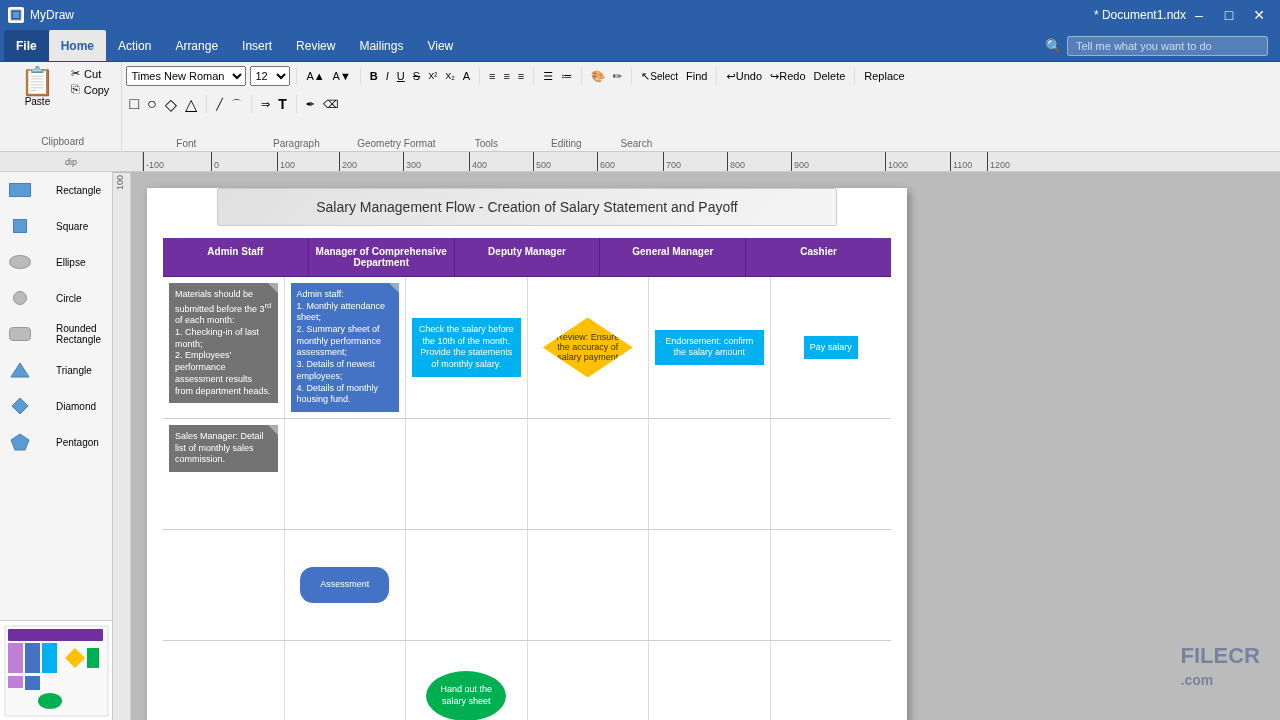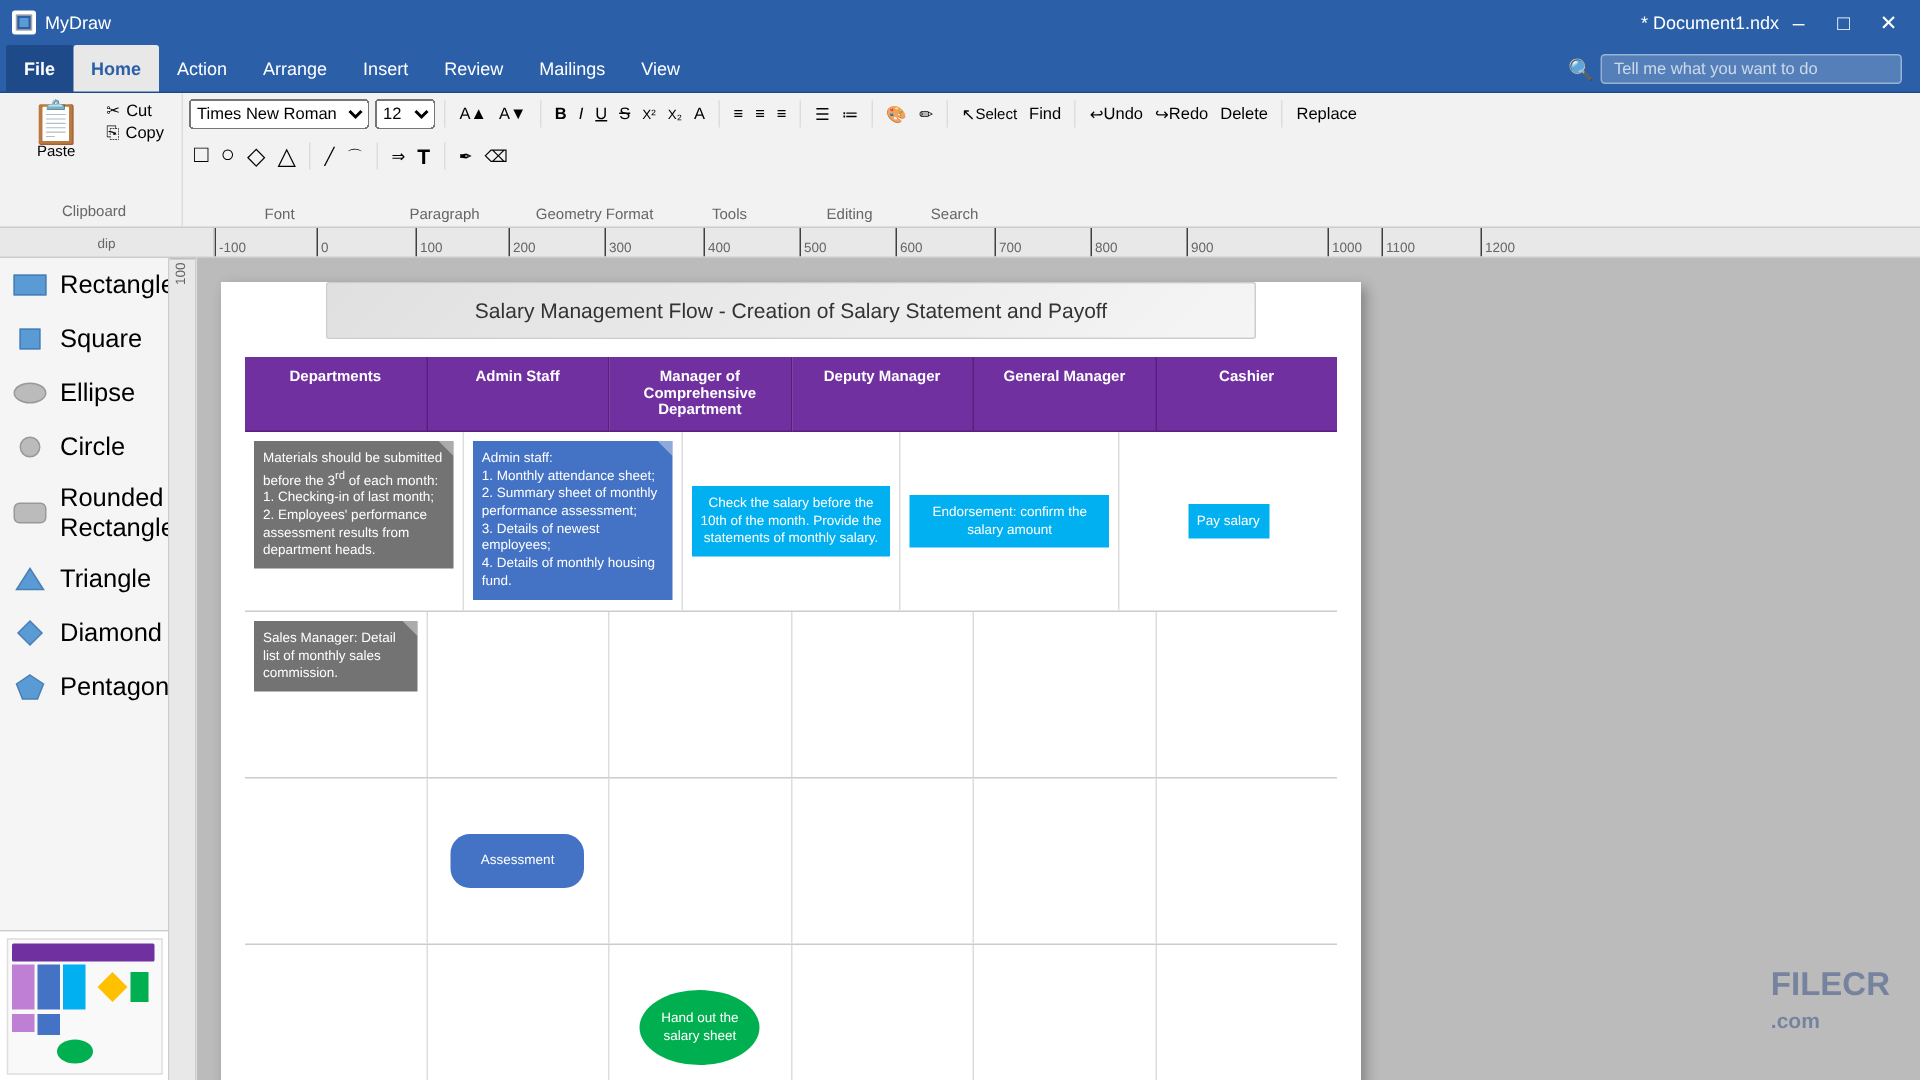--- a/index.html
+++ b/index.html
@@ -74,23 +74,23 @@
       background: #f5f5f5;
       border-right: 1px solid #ccc;
       display: flex;
       flex-direction: column;
       overflow: hidden;
     }
     .shape-item {
       display: flex;
       align-items: center;
       padding: 6px 8px;
-      gap: 8px;
+      gap: 24px;
       cursor: pointer;
-      font-size: 17px;
+      font-size: 10px;
     }
     .shape-icon { width: 24px; height: 24px; flex-shrink: 0; display: flex; align-items: center; justify-content: center; }
 
     
     .rect-shape { width: 22px; height: 14px; background: #5b9bd5; border: 1px solid #4a7fb5; }
     .square-shape { width: 14px; height: 14px; background: #5b9bd5; border: 1px solid #4a7fb5; }
     .ellipse-shape { width: 22px; height: 14px; background: #bbb; border: 1px solid #999; border-radius: 50%; }
     .circle-shape { width: 14px; height: 14px; background: #bbb; border: 1px solid #999; border-radius: 50%; }
     .rounded-rect { width: 22px; height: 14px; background: #bbb; border: 1px solid #999; border-radius: 4px; }
 
@@ -460,21 +460,21 @@
         <div class="ruler-mark" style="left:134px;">100</div>
         <div class="ruler-mark" style="left:196px;">200</div>
         <div class="ruler-mark" style="left:260px;">300</div>
         <div class="ruler-mark" style="left:326px;">400</div>
         <div class="ruler-mark" style="left:390px;">500</div>
         <div class="ruler-mark" style="left:454px;">600</div>
         <div class="ruler-mark" style="left:520px;">700</div>
         <div class="ruler-mark" style="left:584px;">800</div>
         <div class="ruler-mark" style="left:648px;">900</div>
         <div class="ruler-mark" style="left:742px;">1000</div>
-        <div class="ruler-mark" style="left:778px;">1100</div>
+        <div class="ruler-mark" style="left:807px;">1100</div>
         <div class="ruler-mark" style="left:844px;">1200</div>
       </div>
     </div>
   </div>
 
   <div style="display:flex; flex:1; overflow:hidden; position:relative;">
 
     <div id="left-panel" style="position:relative;">
 
       <div style="flex:1; overflow-y:auto; overflow-x:hidden;">
@@ -569,21 +569,20 @@
     </div>
 
     <div id="canvas-area" style="flex:1; overflow:auto; background:#bbb;">
       <div id="canvas" style="margin:16px; background:white; position:relative; min-width:700px; min-height:480px; box-shadow:3px 3px 8px rgba(0,0,0,0.3);">
 
         <div class="diagram-title" style="width:620px; margin:16px auto 12px auto;">Salary Management Flow - Creation of Salary Statement and Payoff</div>
 
         <div style="margin:0 16px 16px 16px;">
 
           <div class="sl-header-row">
-            <div class="sl-header-cell">Departments</div>
             <div class="sl-header-cell">Admin Staff</div>
             <div class="sl-header-cell">Manager of Comprehensive Department</div>
             <div class="sl-header-cell">Deputy Manager</div>
             <div class="sl-header-cell">General Manager</div>
             <div class="sl-header-cell">Cashier</div>
           </div>
 
           <div style="display:flex; border-bottom:1px solid #ccc; min-height:120px;">
             <div class="sl-cell">
               <div class="process-box-purple" style="position:relative;">
@@ -594,20 +593,23 @@
             <div class="sl-cell">
               <div class="process-box-blue" style="position:relative; text-align:left;">
                 Admin staff:<br>1. Monthly attendance sheet;<br>2. Summary sheet of monthly performance assessment;<br>3. Details of newest employees;<br>4. Details of monthly housing fund.
                 <div class="note-corner"></div>
               </div>
             </div>
             <div class="sl-cell" style="display:flex; align-items:center; justify-content:center;">
               <div class="process-box-cyan">Check the salary before the 10th of the month. Provide the statements of monthly salary.</div>
             </div>
             <div class="sl-cell" style="display:flex; align-items:center; justify-content:center;">
+              <div class="diamond-yellow">Review: Ensure the accuracy of salary payment</div>
+            </div>
+            <div class="sl-cell" style="display:flex; align-items:center; justify-content:center;">
               <div class="process-box-cyan">Endorsement: confirm the salary amount</div>
             </div>
             <div class="sl-cell" style="display:flex; align-items:center; justify-content:center;">
               <div class="process-box-cyan">Pay salary</div>
             </div>
           </div>
 
           <div style="display:flex; border-bottom:1px solid #ccc; min-height:80px;">
             <div class="sl-cell">
               <div class="process-box-purple" style="position:relative;">

